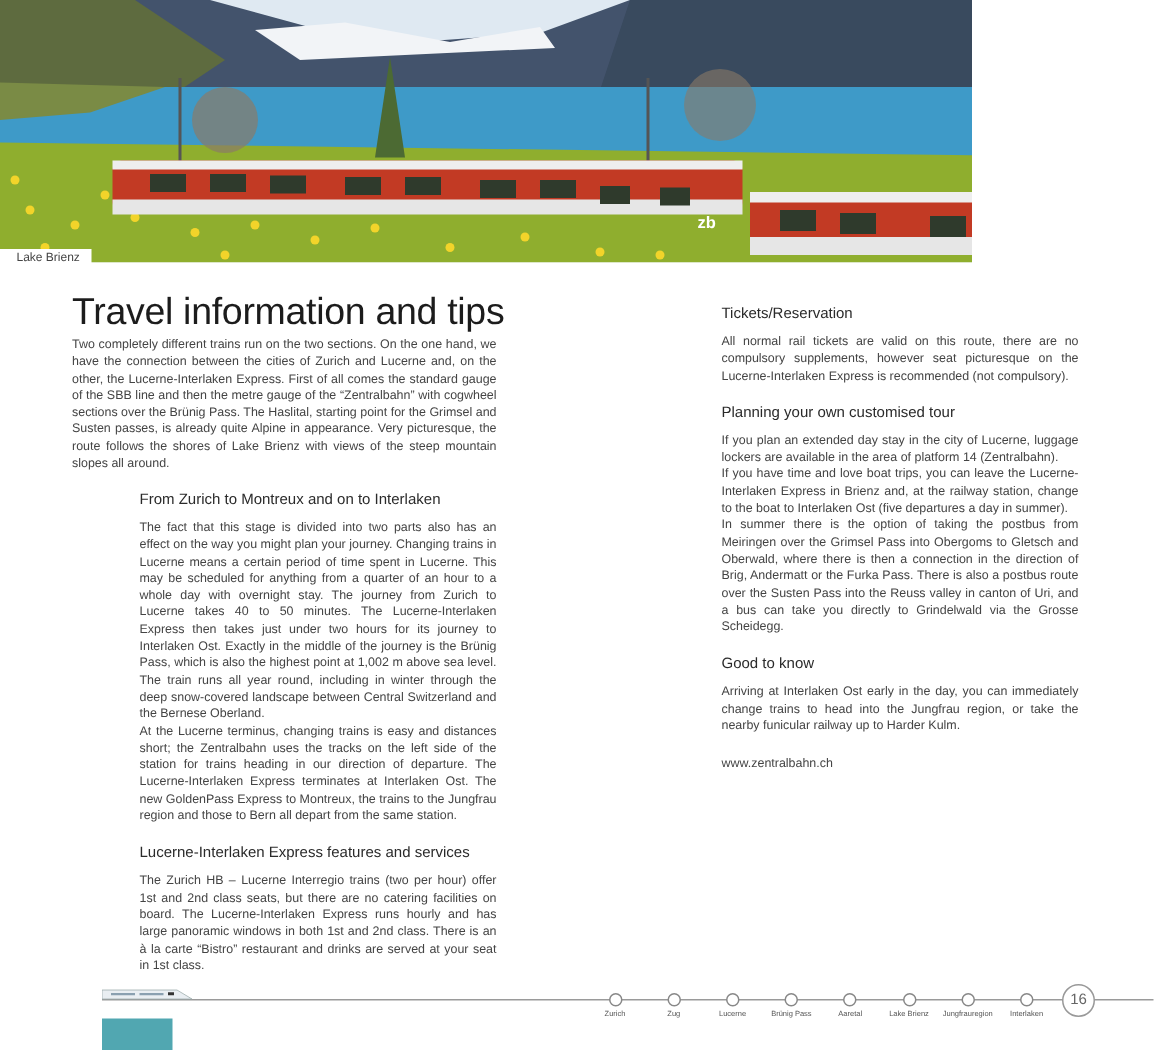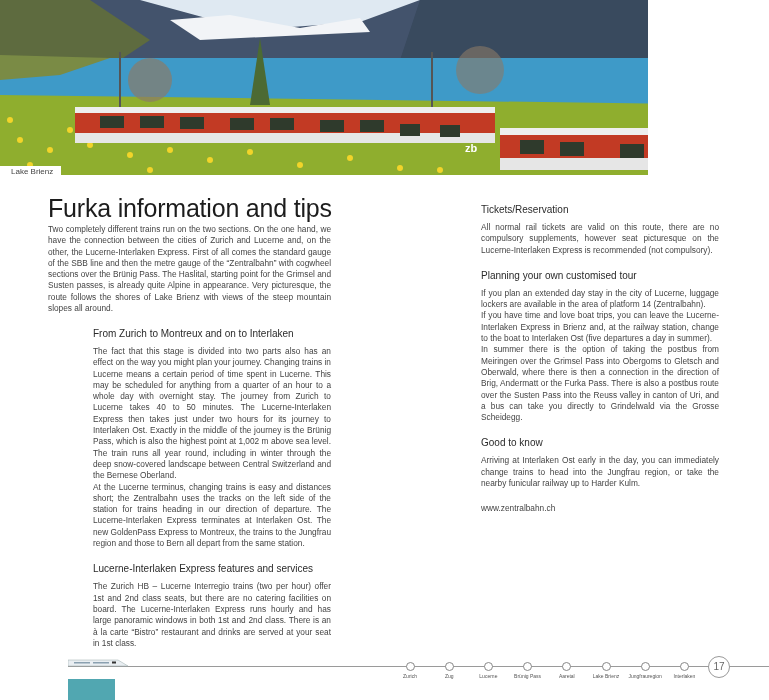--- a/index.html
+++ b/index.html
@@ -84,21 +84,21 @@
         <rect x="620" y="144" width="24" height="14"></rect>
           <rect x="660" y="146" width="24" height="14"></rect>
         <rect x="720" y="148" width="24" height="14"></rect>
       </g>
     </g>
     <text x="465" y="152" font-size="11" font-weight="bold" fill="#ffffff" font-family="Liberation Sans, sans-serif">zb</text>
   </svg>
 </div>
 <div class="caption">Lake Brienz</div>
 
-<h1>Furka information and tips</h1>
+<h1>Travel information and tips</h1>
 <p class="p intro">Two completely different trains run on the two sections. On the one hand, we have the connection between the cities of Zurich and Lucerne and, on the other, the Lucerne-Interlaken Express. First of all comes the standard gauge of the SBB line and then the metre gauge of the “Zentralbahn” with cogwheel sections over the Brünig Pass. The Haslital, starting point for the Grimsel and Susten passes, is already quite Alpine in appearance. Very picturesque, the route follows the shores of Lake Brienz with views of the steep mountain slopes all around.</p>
 
 <div class="col1">
   <div class="sec">
     <h2>From Zurich to Montreux and on to Interlaken</h2>
     <p class="p">The fact that this stage is divided into two parts also has an effect on the way you might plan your journey. Changing trains in Lucerne means a certain period of time spent in Lucerne. This may be scheduled for anything from a quarter of an hour to a whole day with overnight stay. The journey from Zurich to Lucerne takes 40 to 50 minutes. The Lucerne-Interlaken Express then takes just under two hours for its journey to Interlaken Ost. Exactly in the middle of the journey is the Brünig Pass, which is also the highest point at 1,002 m above sea level. The train runs all year round, including in winter through the deep snow-covered landscape between Central Switzerland and the Bernese Oberland.</p>
     <p class="p">At the Lucerne terminus, changing trains is easy and distances short; the Zentralbahn uses the tracks on the left side of the station for trains heading in our direction of departure. The Lucerne-Interlaken Express terminates at Interlaken Ost. The new GoldenPass Express to Montreux, the trains to the Jungfrau region and those to Bern all depart from the same station.</p>
   </div>
   <div class="sec">
     <h2>Lucerne-Interlaken Express features and services</h2>
@@ -144,13 +144,13 @@
     <div class="stop-label" style="left: 502.6px;">Brünig Pass</div>
     <div class="stop" style="left: 562.3px;"></div>
     <div class="stop-label" style="left: 541.8px;">Aaretal</div>
     <div class="stop" style="left: 601.5px;"></div>
     <div class="stop-label" style="left: 581px;">Lake Brienz</div>
     <div class="stop" style="left: 640.7px;"></div>
     <div class="stop-label" style="left: 620.2px;">Jungfrauregion</div>
     <div class="stop" style="left: 679.9px;"></div>
     <div class="stop-label" style="left: 659.4px;">Interlaken</div>
   </div>
-<div class="page-num">17</div>
+<div class="page-num">16</div>
 
 </body></html>

